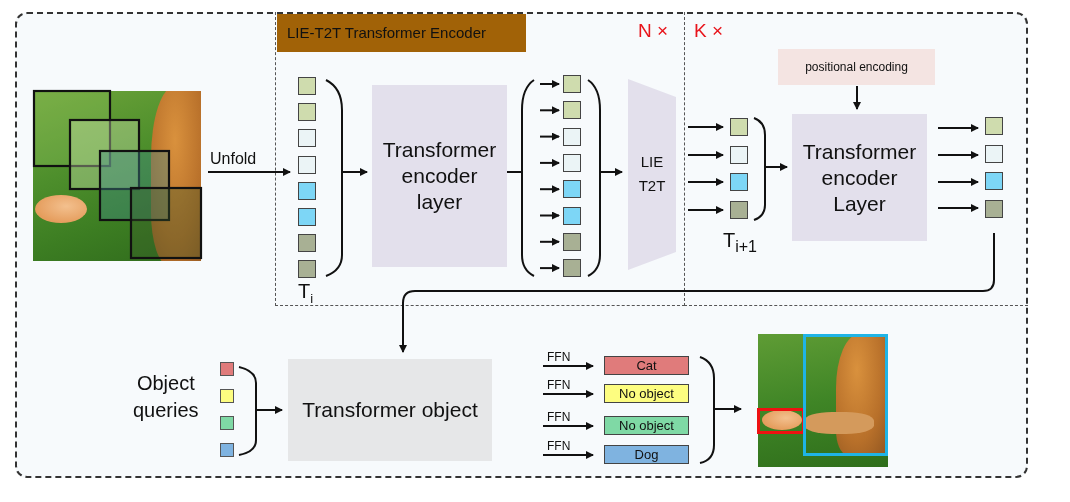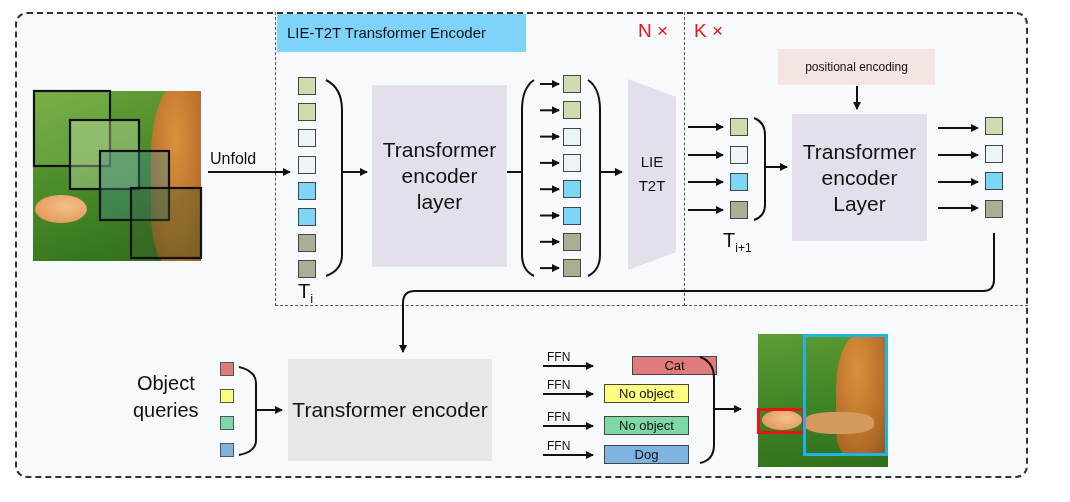--- a/index.html
+++ b/index.html
@@ -6,21 +6,21 @@
   body { width: 1070px; height: 502px; position: relative; overflow: hidden;
          font-family: "Liberation Sans", sans-serif; color: #111; }
   .abs { position: absolute; }
   .outer { position: absolute; left: 15px; top: 12px; width: 1013px; height: 466px;
            border: 2px dashed #333; border-radius: 12px; background: #f7fafc; box-sizing: border-box; }
   .enc-region { position: absolute; left: 275px; top: 12px; width: 410px; height: 294px;
                 border-left: 1.5px dashed #555; border-bottom: 1.5px dashed #555; box-sizing: border-box; }
   .k-region { position: absolute; left: 684px; top: 12px; width: 344px; height: 294px;
               border-left: 1.5px dashed #555; border-bottom: 1.5px dashed #555; box-sizing: border-box; }
   .enc-title { position: absolute; left: 277px; top: 14px; width: 249px; height: 38px;
-               background: #7dd3fc; font-size: 15px; line-height: 38px; padding-left: 10px; box-sizing: border-box; }
+               background: #a16207; font-size: 15px; line-height: 38px; padding-left: 10px; box-sizing: border-box; }
   .red-label { position: absolute; color: #e8141b; font-size: 19px; }
   .tf-box { position: absolute; background: #e3e0ec; display: flex; align-items: center; justify-content: center;
             text-align: center; font-size: 21px; line-height: 26px; }
   .dec-box { position: absolute; left: 288px; top: 359px; width: 204px; height: 102px; background: #e6e7e8;
              display: flex; align-items: center; justify-content: center; font-size: 21px; }
   .pos-enc { position: absolute; left: 778px; top: 49px; width: 157px; height: 36px; background: #f4e4e2;
              font-size: 12px; display: flex; align-items: center; justify-content: center; }
   .tok { position: absolute; width: 18px; height: 18px; border: 1.2px solid #444; box-sizing: border-box; }
   .qtok { position: absolute; width: 14px; height: 14px; border: 1px solid #555; box-sizing: border-box; }
   .label-box { position: absolute; width: 85px; height: 19px; border: 1px solid #444; box-sizing: border-box;
@@ -99,21 +99,21 @@
 </div>
 
 <div class="pos-enc">positional encoding</div>
 <div id="k-in">
     <div class="tok" style="left: 730px; top: 118px; background: rgb(207, 220, 174);"></div>
     <div class="tok" style="left: 730px; top: 145.5px; background: rgb(235, 244, 246);"></div>
     <div class="tok" style="left: 730px; top: 173px; background: rgb(125, 214, 246);"></div>
     <div class="tok" style="left: 730px; top: 200.5px; background: rgb(168, 176, 148);"></div>
   </div>
 <div class="txt" style="left:723px; top:229px; font-size:20px;">
-  <span>T</span><sub style="font-size:12px;margin-top:36px;">i+1</sub>
+  <span>T</span><sub style="font-size:16px;margin-top:36px;">i+1</sub>
 </div>
 <div class="tf-box" style="left:792px; top:114px; width:135px; height:127px;">
   <div>
     <div>Transformer</div>
     <div>encoder</div>
     <div>Layer</div>
   </div>
 </div>
 <div id="k-out">
     <div class="tok" style="left: 985px; top: 117px; background: rgb(207, 220, 174);"></div>
@@ -125,24 +125,24 @@
 <div class="txt" style="left:133px; top:370px; font-size:20px; line-height:27px; text-align:center;">
   <div>Object</div>
   <div>queries</div>
 </div>
 <div id="queries">
     <div class="qtok" style="left: 220px; top: 362px; background: rgb(224, 123, 123);"></div>
     <div class="qtok" style="left: 220px; top: 389px; background: rgb(253, 253, 128);"></div>
     <div class="qtok" style="left: 220px; top: 416px; background: rgb(127, 217, 165);"></div>
     <div class="qtok" style="left: 220px; top: 443px; background: rgb(127, 179, 224);"></div>
   </div>
-<div class="dec-box">Transformer encoder</div>
+<div class="dec-box">Transformer object</div>
 <div id="dec-outputs">
     <div class="ffn" style="left: 547px; top: 350px;">FFN</div>
-    <div class="label-box" style="left: 604px; top: 356px; background: rgb(224, 123, 123); margin-left: 28px;">Cat</div>
+    <div class="label-box" style="left: 604px; top: 356px; background: rgb(224, 123, 123);">Cat</div>
     <div class="ffn" style="left: 547px; top: 378px;">FFN</div>
     <div class="label-box" style="left: 604px; top: 384px; background: rgb(253, 253, 128);">No object</div>
     <div class="ffn" style="left: 547px; top: 410px;">FFN</div>
     <div class="label-box" style="left: 604px; top: 416px; background: rgb(127, 217, 165);">No object</div>
     <div class="ffn" style="left: 547px; top: 439px;">FFN</div>
     <div class="label-box" style="left: 604px; top: 445px; background: rgb(127, 179, 224);">Dog</div>
   </div>
 
 <div class="photo" style="left:758px; top:334px; width:130px; height:133px;
   background: linear-gradient(170deg, #5f9c35 0%, #3f8526 50%, #2f6e1b 100%);">

